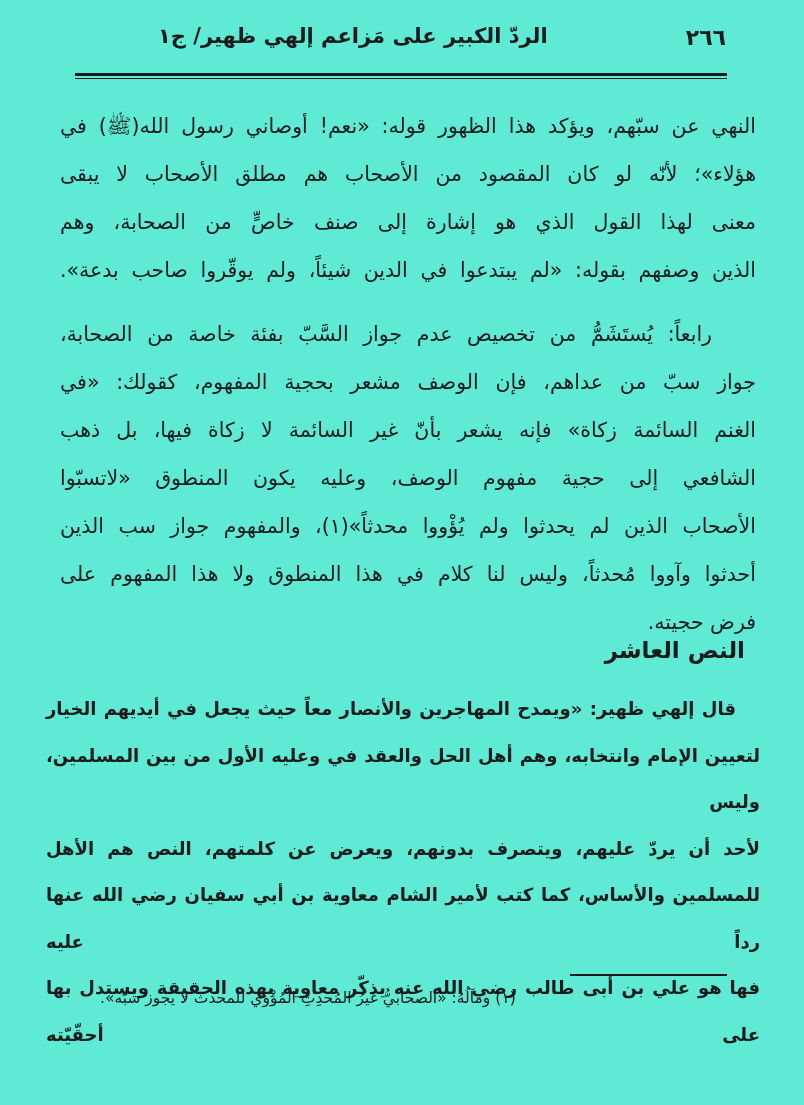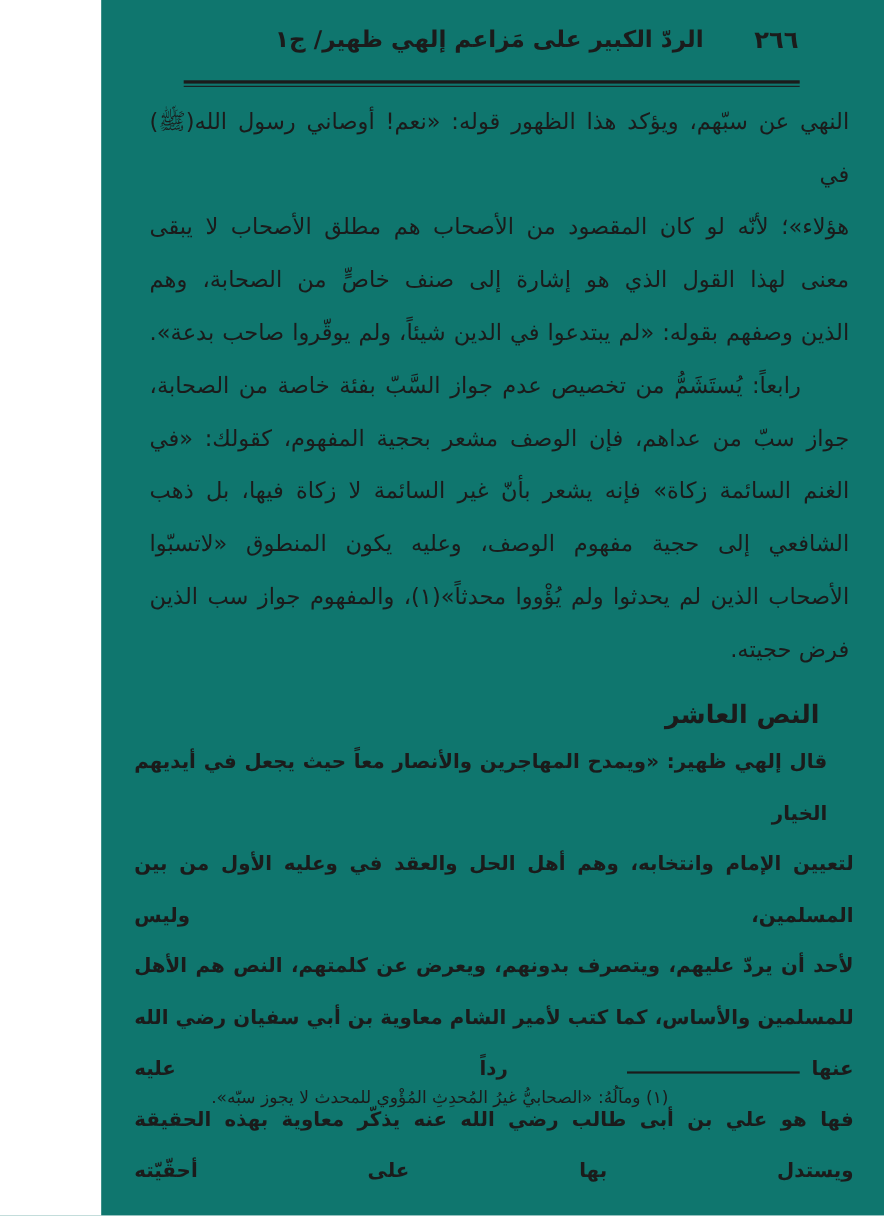--- a/index.html
+++ b/index.html
@@ -2,23 +2,23 @@
 <html lang="ar" dir="rtl"><head>
 <meta charset="utf-8">
 <style>
   html, body {
     margin: 0;
     padding: 0;
     background: #ffffff;
   }
   .page {
     position: relative;
-    width: 712px;
+    width: 804px;
     height: 1105px;
-    background: #0f766e;
+    background: #5eead4;
     color: #1b1b1b;
     direction: rtl;
     font-family: "DejaVu Sans", sans-serif;
     overflow: hidden;
   }
   .hdr-title {
     position: absolute;
     top: 24px;
     left: 158px;
     font-size: 21px;
@@ -43,21 +43,21 @@
     border-bottom: 1px solid #1b1b1b;
   }
   .section-one {
     position: absolute;
     top: 86px;
     right: 32px;
     left: 44px;
     font-size: 20.5px;
     line-height: 48px;
   }
-  .para { margin: 0; }
+  .para { margin: 16px; }
   .line {
     text-align: justify;
     text-align-last: justify;
     height: auto;
   }
   .short-last .line:last-child {
     text-align-last: right;
   }
   .indent-first .line:first-child {
     padding-right: 44px;
@@ -115,20 +115,21 @@
         <div class="line">هؤلاء»؛ لأنّه لو كان المقصود من الأصحاب هم مطلق الأصحاب لا يبقى</div>
         <div class="line">معنى لهذا القول الذي هو إشارة إلى صنف خاصٍّ من الصحابة، وهم</div>
         <div class="line">الذين وصفهم بقوله: «لم يبتدعوا في الدين شيئاً، ولم يوقّروا صاحب بدعة».</div>
       </div>
     <div class="para indent-first short-last">
         <div class="line">رابعاً: يُستَشَمُّ من تخصيص عدم جواز السَّبّ بفئة خاصة من الصحابة،</div>
         <div class="line">جواز سبّ من عداهم، فإن الوصف مشعر بحجية المفهوم، كقولك: «في</div>
         <div class="line">الغنم السائمة زكاة» فإنه يشعر بأنّ غير السائمة لا زكاة فيها، بل ذهب</div>
         <div class="line">الشافعي إلى حجية مفهوم الوصف، وعليه يكون المنطوق «لاتسبّوا</div>
         <div class="line">الأصحاب الذين لم يحدثوا ولم يُؤْووا محدثاً»(١)، والمفهوم جواز سب الذين</div>
+        <div class="line">أحدثوا وآووا مُحدثاً، وليس لنا كلام في هذا المنطوق ولا هذا المفهوم على</div>
         <div class="line">فرض حجيته.</div>
       </div>
   </section>
 
   <h2 class="section-heading">النص العاشر</h2>
 
   <section class="quote-section para">
       <div class="line">قال إلهي ظهير: «ويمدح المهاجرين والأنصار معاً حيث يجعل في أيديهم الخيار</div>
       <div class="line">لتعيين الإمام وانتخابه، وهم أهل الحل والعقد في وعليه الأول من بين المسلمين، وليس</div>
       <div class="line">لأحد أن يردّ عليهم، ويتصرف بدونهم، ويعرض عن كلمتهم، النص هم الأهل</div>

